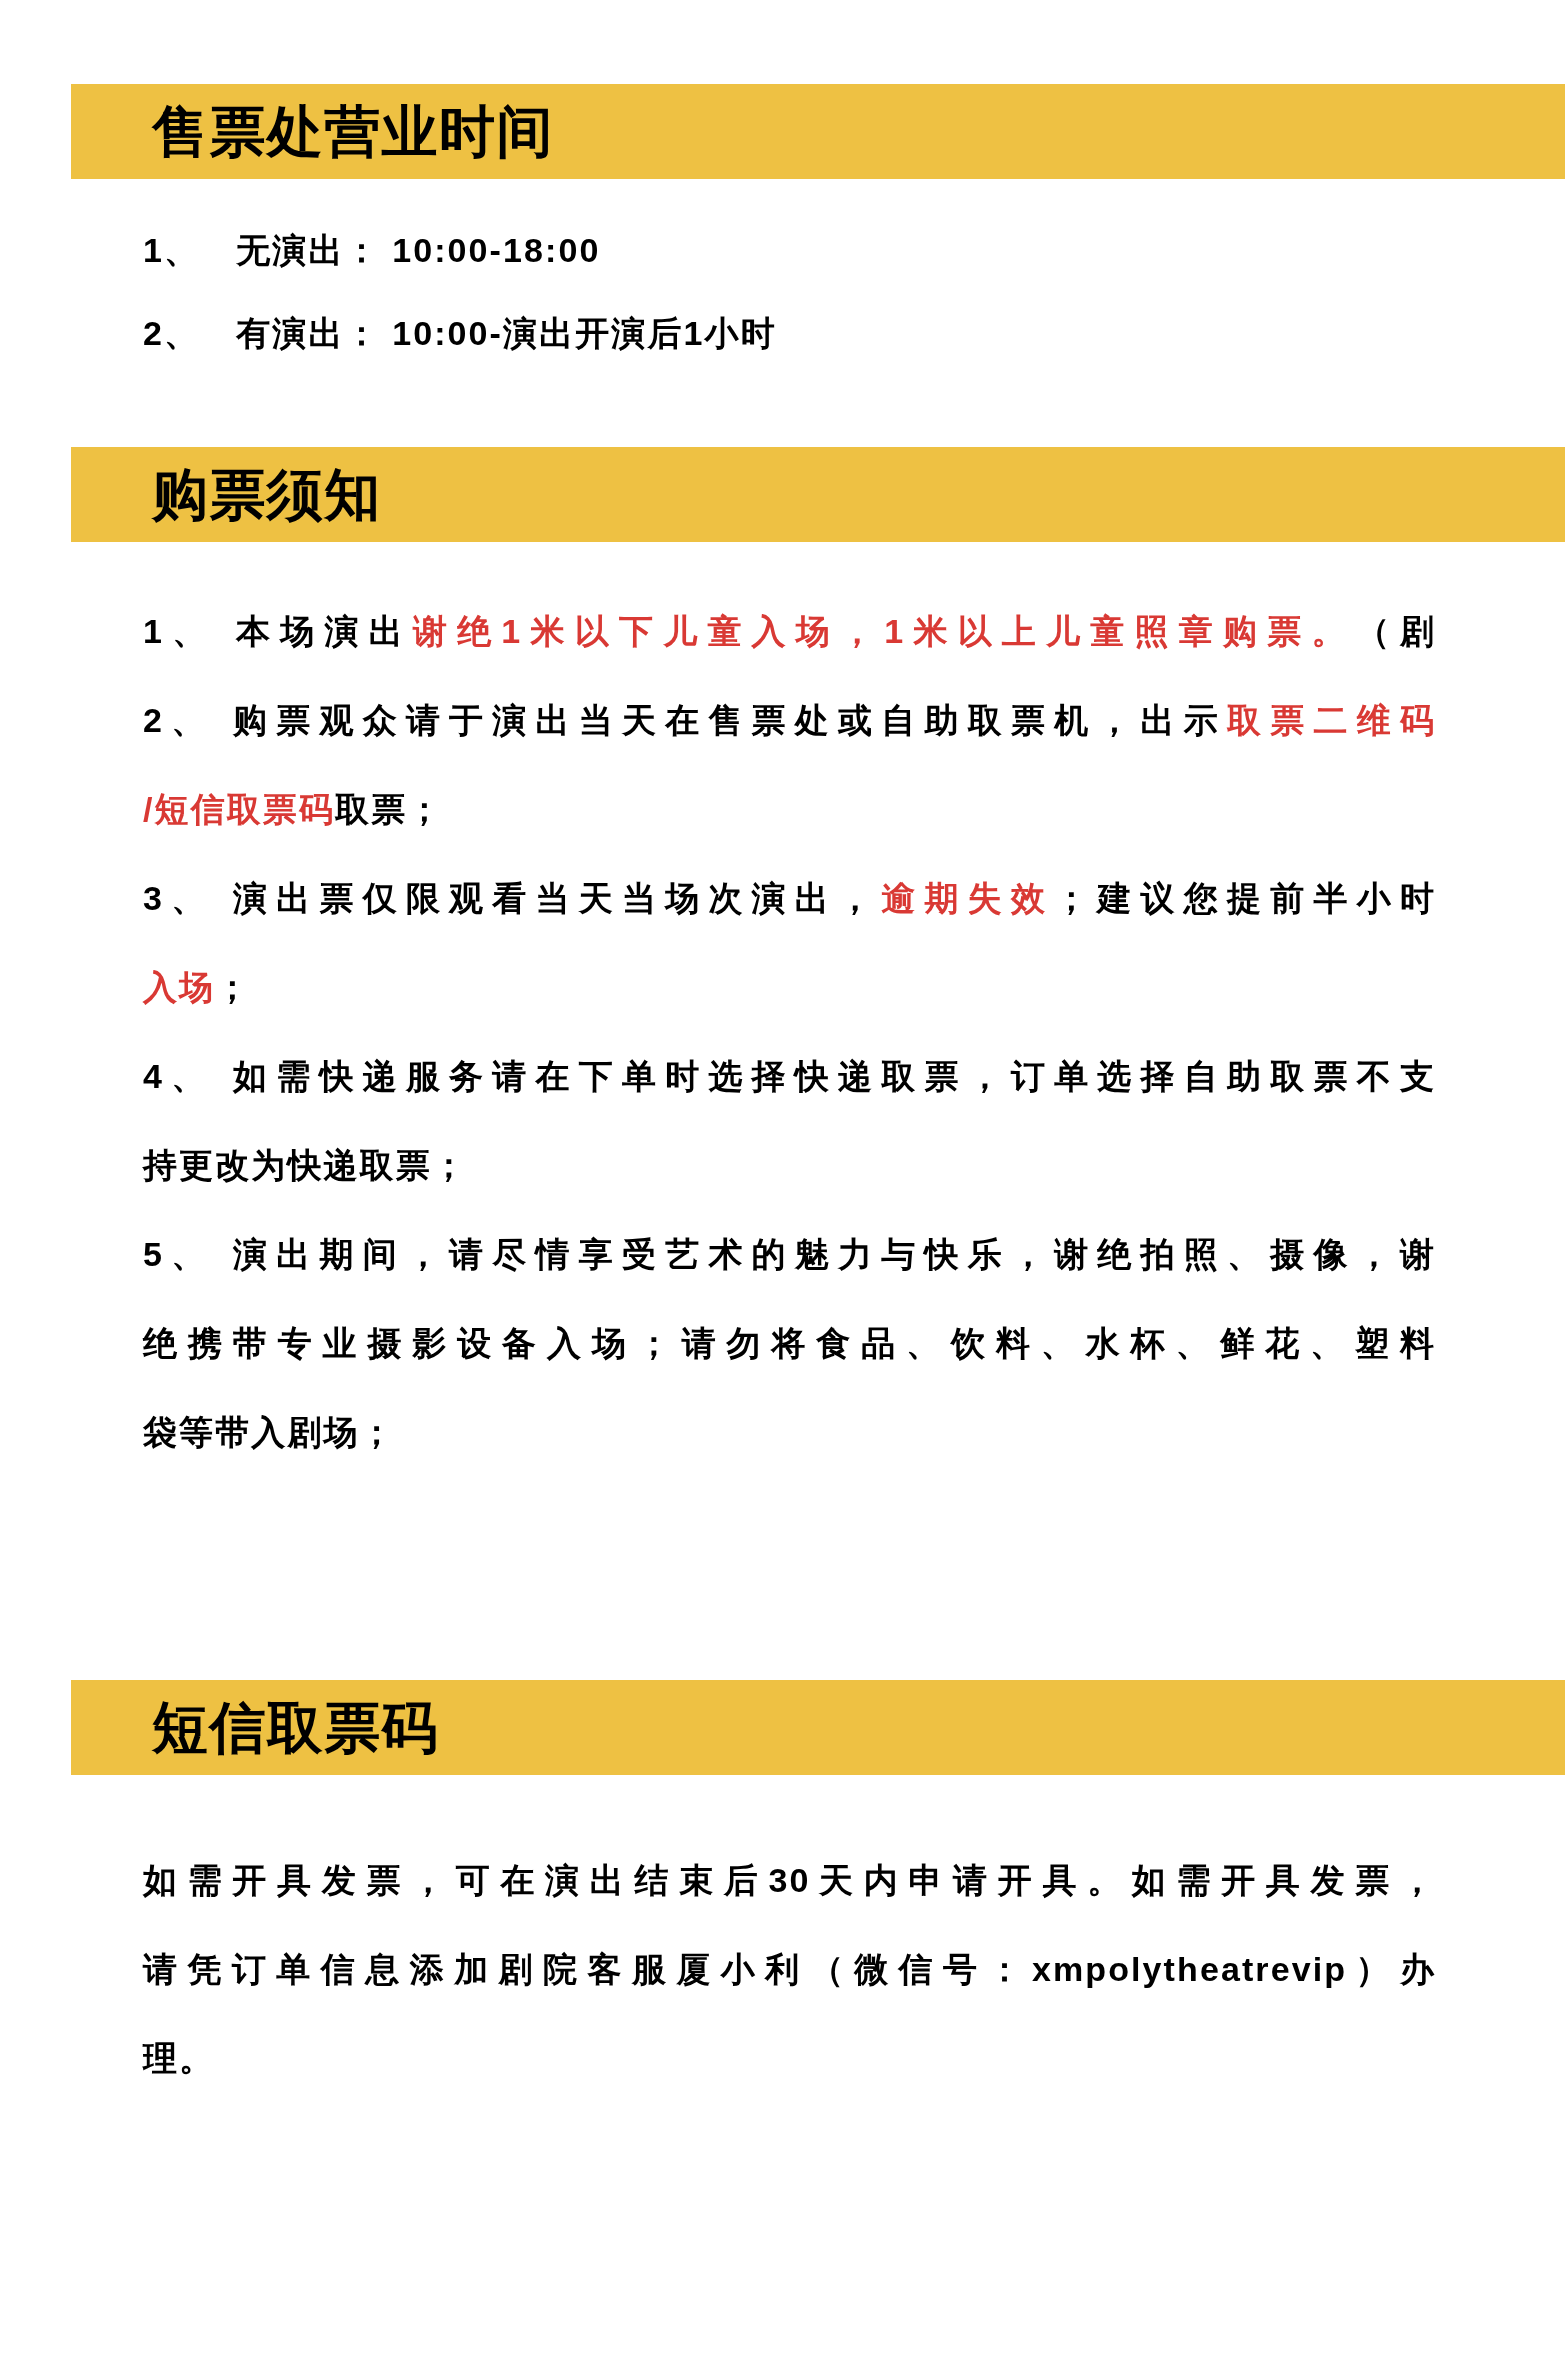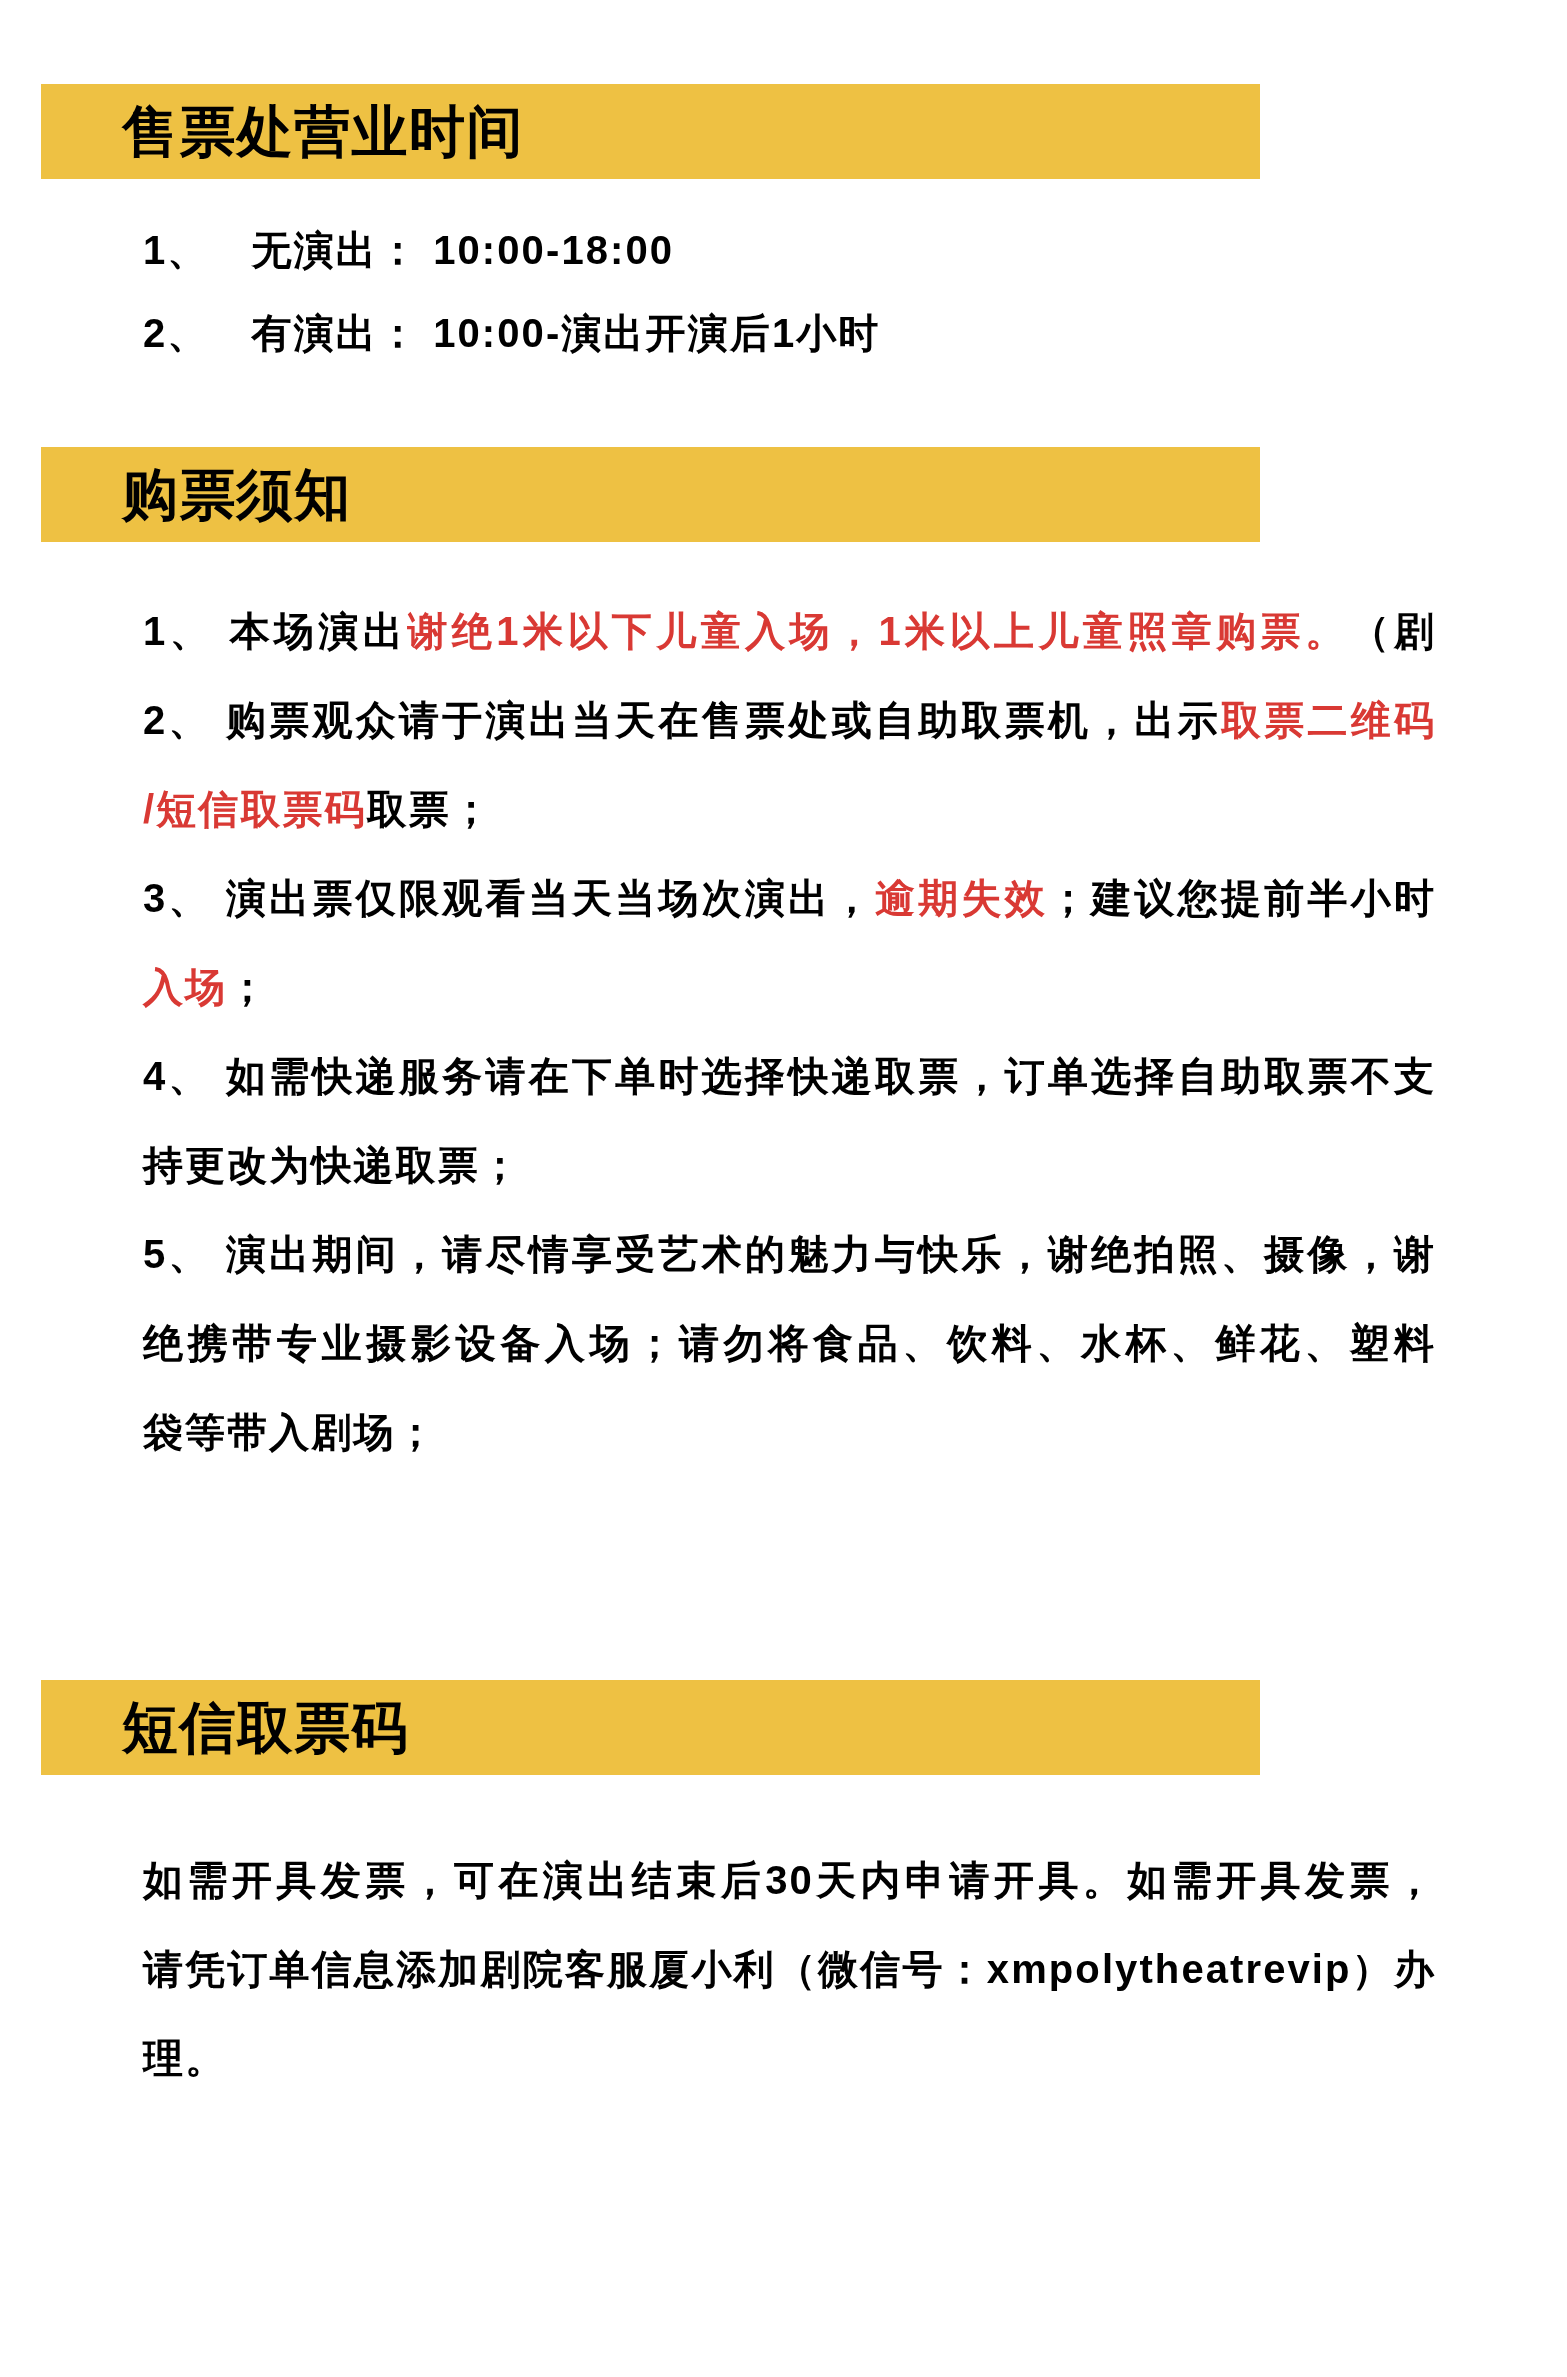--- a/index.html
+++ b/index.html
@@ -10,22 +10,22 @@
     overflow: hidden;
     font-family: "Liberation Sans", sans-serif;
   }
   .page {
     position: relative;
     width: 1568px;
     height: 2377px;
     background: var(--page-bg, #FFFFFF);
   }
   .bar {
-    margin-left: 41px;
-    width: 1219px;
+    margin-left: 71px;
+    width: 1494px;
     height: 95px;
     background: var(--bar-color, #EEC143);
     display: flex;
     align-items: center;
   }
   .bar .title {
     padding-left: 81px;
     font-size: 56px;
     font-weight: 700;
     letter-spacing: 1.4px;
@@ -39,21 +39,21 @@
   .lines {
     margin-left: 143px;
     width: 1293px;
     color: var(--text-color, #000000);
     font-weight: 700;
   }
   .lines-1 { margin-top: 30px; }
   .lines-2 { margin-top: 45px; }
   .lines-3 { margin-top: 61px; }
   .line {
-    font-size: 40px;
+    font-size: 34px;
     letter-spacing: 2.1px;
     line-height: 89px;
     white-space: pre;
     text-align: left;
   }
   .lines-1 .line { line-height: 83px; }
   .line.fill {
     white-space: normal;
     text-align: justify;
     text-align-last: justify;

